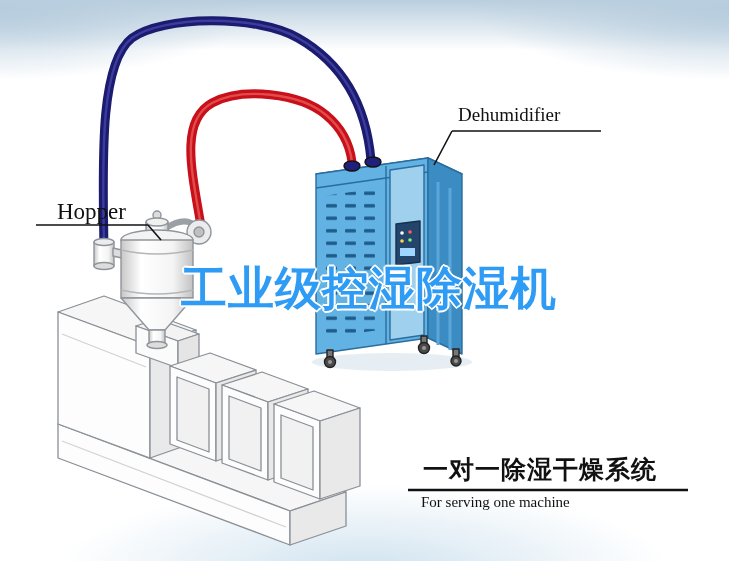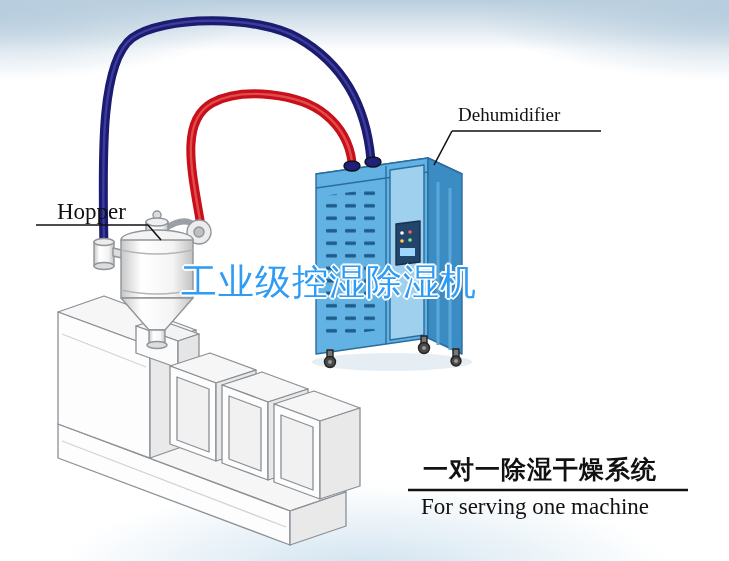--- a/index.html
+++ b/index.html
@@ -17,27 +17,27 @@
   }
   .scene svg{position:absolute;left:0;top:0;}
   .lbl{position:absolute;color:#111;white-space:nowrap;}
   .zh{font-weight:bold;font-family:"Liberation Sans", sans-serif;}
   .en{font-family:"Liberation Serif", serif;}
   .hopper-zh{left:50px;top:168px;font-size:31px;letter-spacing:2px;}
   .hopper-en{left:57px;top:199px;font-size:23px;}
   .dehu-zh{left:505px;top:72px;font-size:31px;letter-spacing:2px;}
   .dehu-en{left:458px;top:104px;font-size:19px;}
   .watermark{
-    left:181px;top:258px;font-size:36px;font-weight:normal;letter-spacing:1px;
+    left:181px;top:258px;font-size:46px;font-weight:bold;letter-spacing:1px;
     color:#2E9BF5;
     text-shadow:-2px 0 0 #fff,2px 0 0 #fff,0 -2px 0 #fff,0 2px 0 #fff,
                 -1px -1px 0 #fff,1px 1px 0 #fff,-1px 1px 0 #fff,1px -1px 0 #fff;
   }
   .caption-zh{left:423px;top:453px;font-size:25px;letter-spacing:1px;}
-  .caption-en{left:421px;top:494px;font-size:23px;}
+  .caption-en{left:421px;top:494px;font-size:15px;}
 </style>
 </head>
 <body>
 
 <div class="scene">
 
   <svg width="729" height="561" viewBox="0 0 729 561">
     <defs>
       <pattern id="vents" width="19" height="12.5" patternUnits="userSpaceOnUse">
         <rect x="3" y="4" width="11" height="3.4" rx="1.2" fill="#1C5B8A"></rect>

